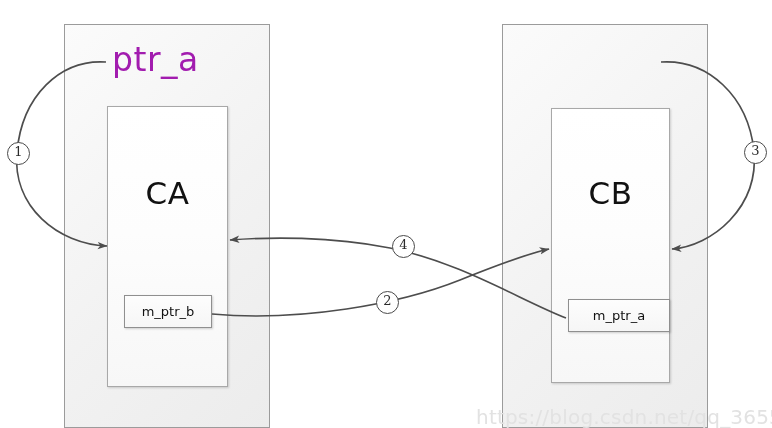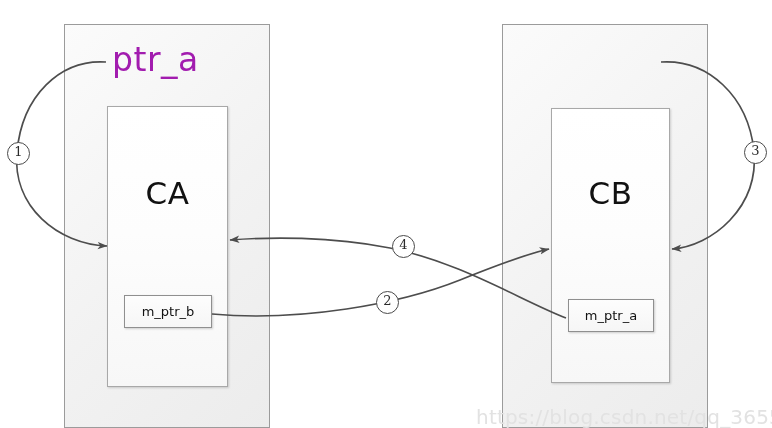--- a/index.html
+++ b/index.html
@@ -108,21 +108,21 @@
     <span class="member-label">m_ptr_b</span>
   </div>
 
   <div class="outer-box" style="left:502px; top:24px; width:206px; height:404px;"></div>
 
 
   <div class="class-box" style="left:551px; top:108px; width:119px; height:275px;">
     <div class="class-label" style="top:66px;">CB</div>
   </div>
 
-  <div class="member-box" style="left:568px; top:299px; width:86px; height:33px;">
+  <div class="member-box" style="left:568px; top:299px; width:102px; height:33px;">
     <span class="member-label">m_ptr_a</span>
   </div>
 
   <svg id="arrows" viewBox="0 0 772 428" width="772" height="428" xmlns="http://www.w3.org/2000/svg">
     <defs>
       <marker id="ah" markerWidth="11" markerHeight="11" refX="9.4" refY="4" orient="auto" markerUnits="userSpaceOnUse">
         <path d="M0,0.3 L10,4 L0,7.7 L2.6,4 Z" fill="#4d4d4d"></path>
       </marker>
     </defs>
 

